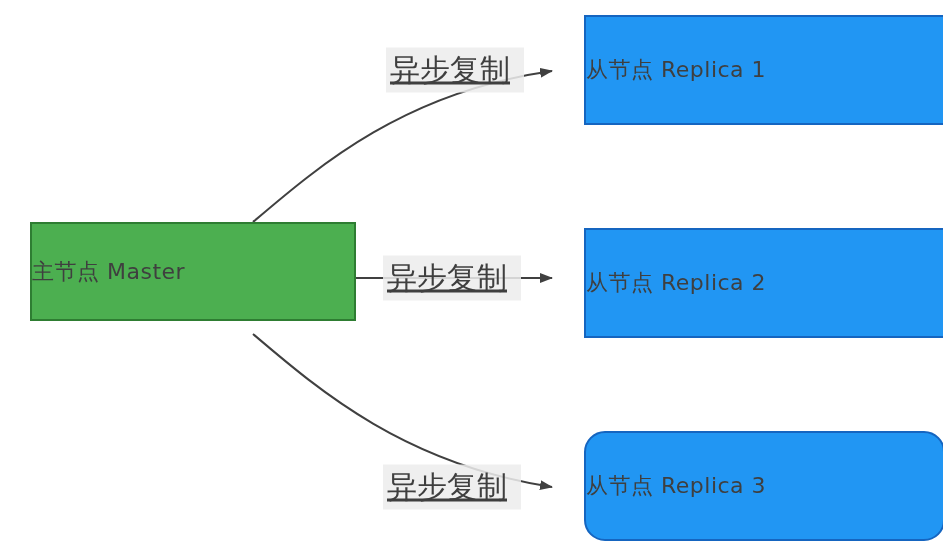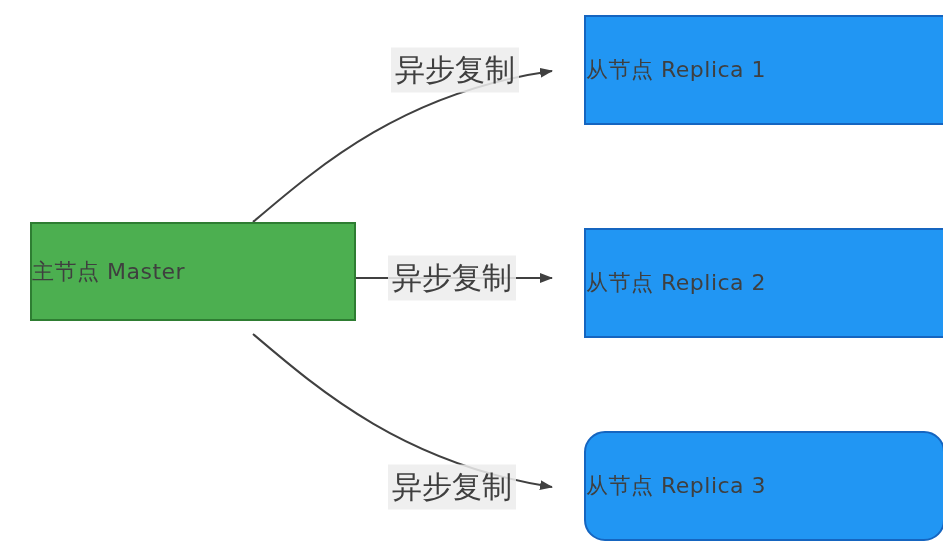--- a/index.html
+++ b/index.html
@@ -60,22 +60,23 @@
   .node-replica-1 { top: 15px; }
   .node-replica-2 { top: 228px; }
   .node-replica-3 { top: 431px; border-radius: 21px; }
   .edge-label {
     position: absolute;
     transform: translate(-50%, -50%);
     background: var(--edge-label-bg-rgba, rgba(236,236,236,0.86));
     color: var(--text-color, #3f3f3f);
     font-size: 30px;
     line-height: 1.0;
-    padding: 7px 4px 8px 4px;
+    padding: 7px 14px 8px 4px;
     white-space: nowrap;
+    text-decoration: underline;
   }
   .edge-label-1 { left: 455px; top: 70px; }
   .edge-label-2 { left: 452px; top: 278px; }
   .edge-label-3 { left: 452px; top: 487px; }
 </style>
 </head>
 <body>
 
 <div class="canvas">
 

